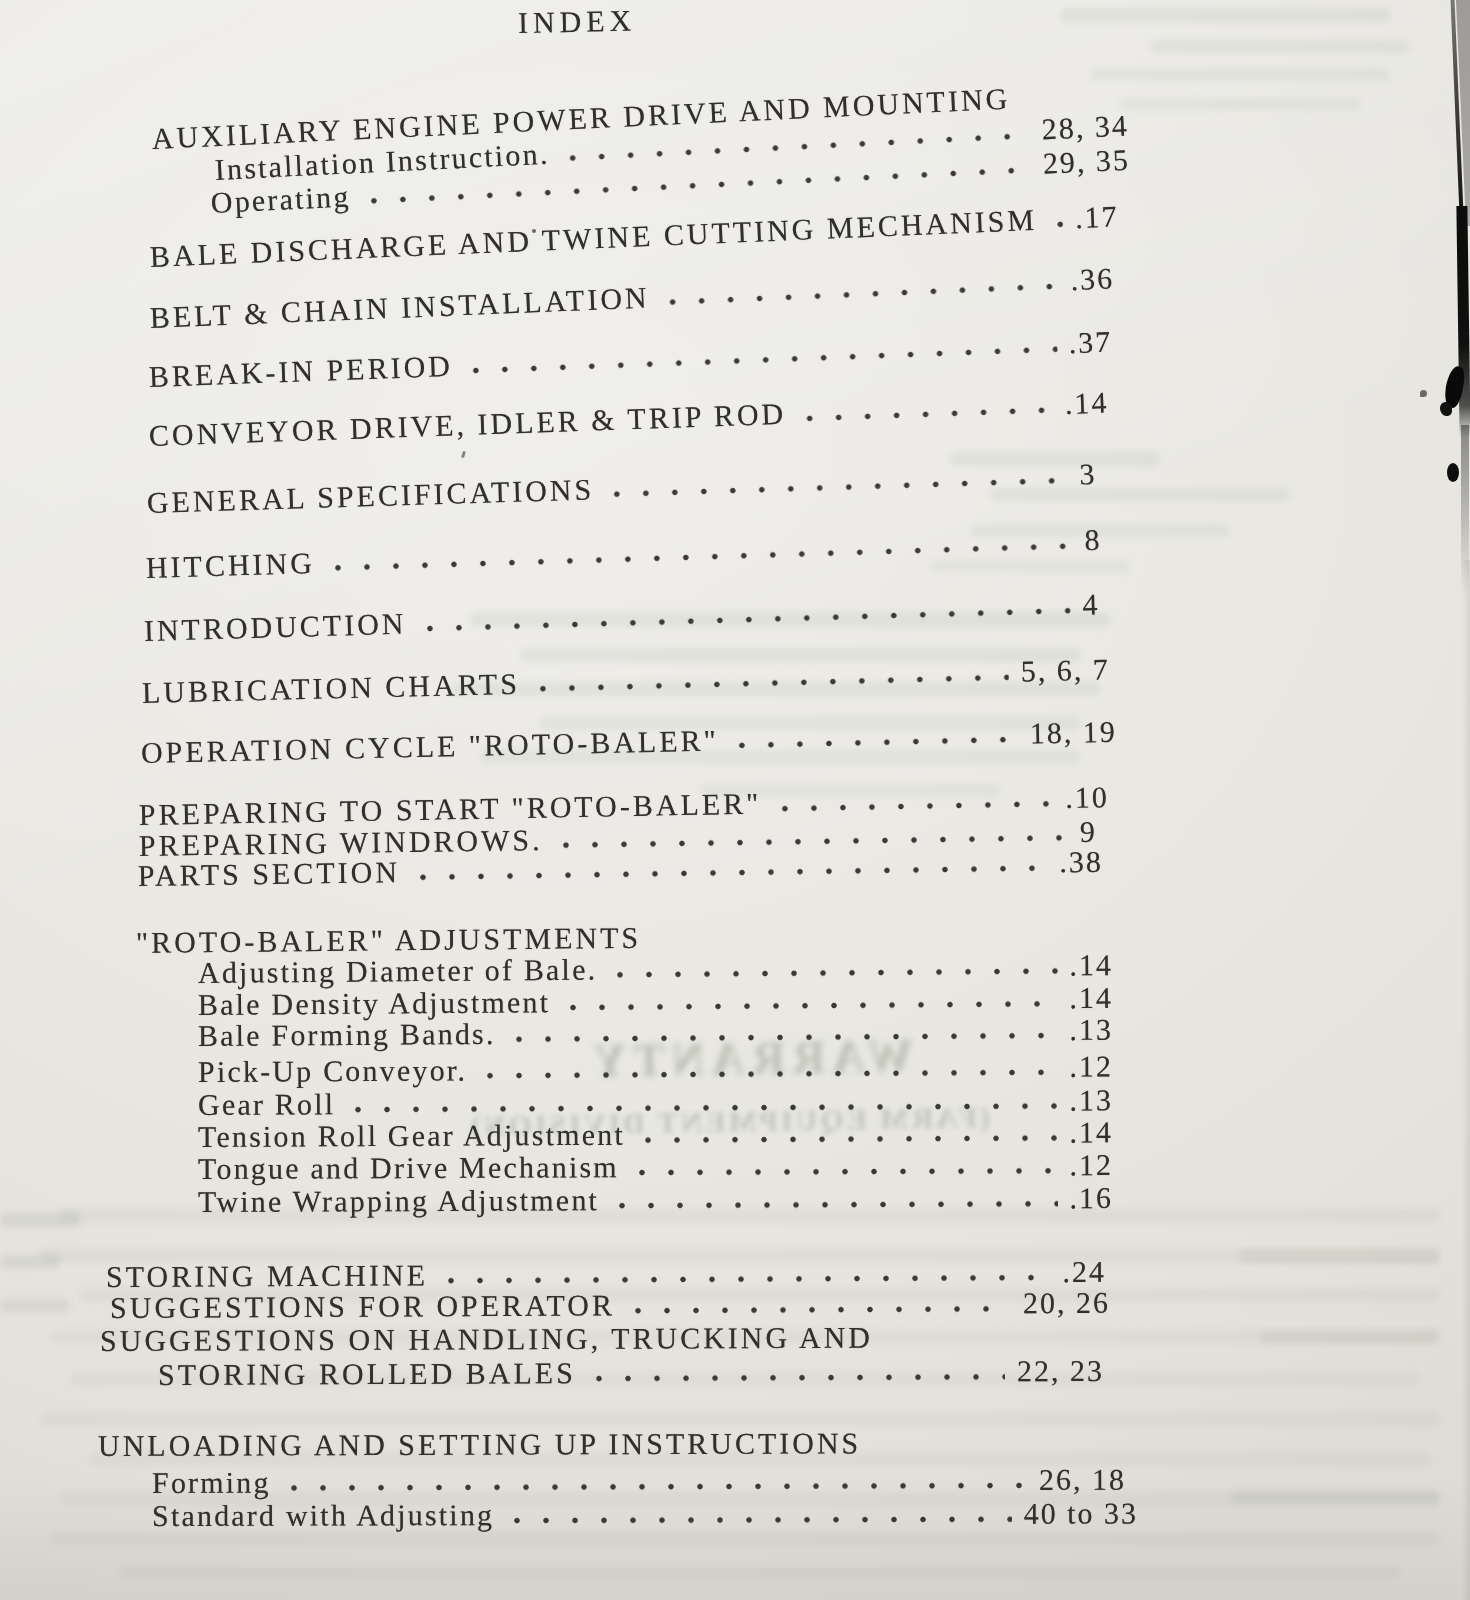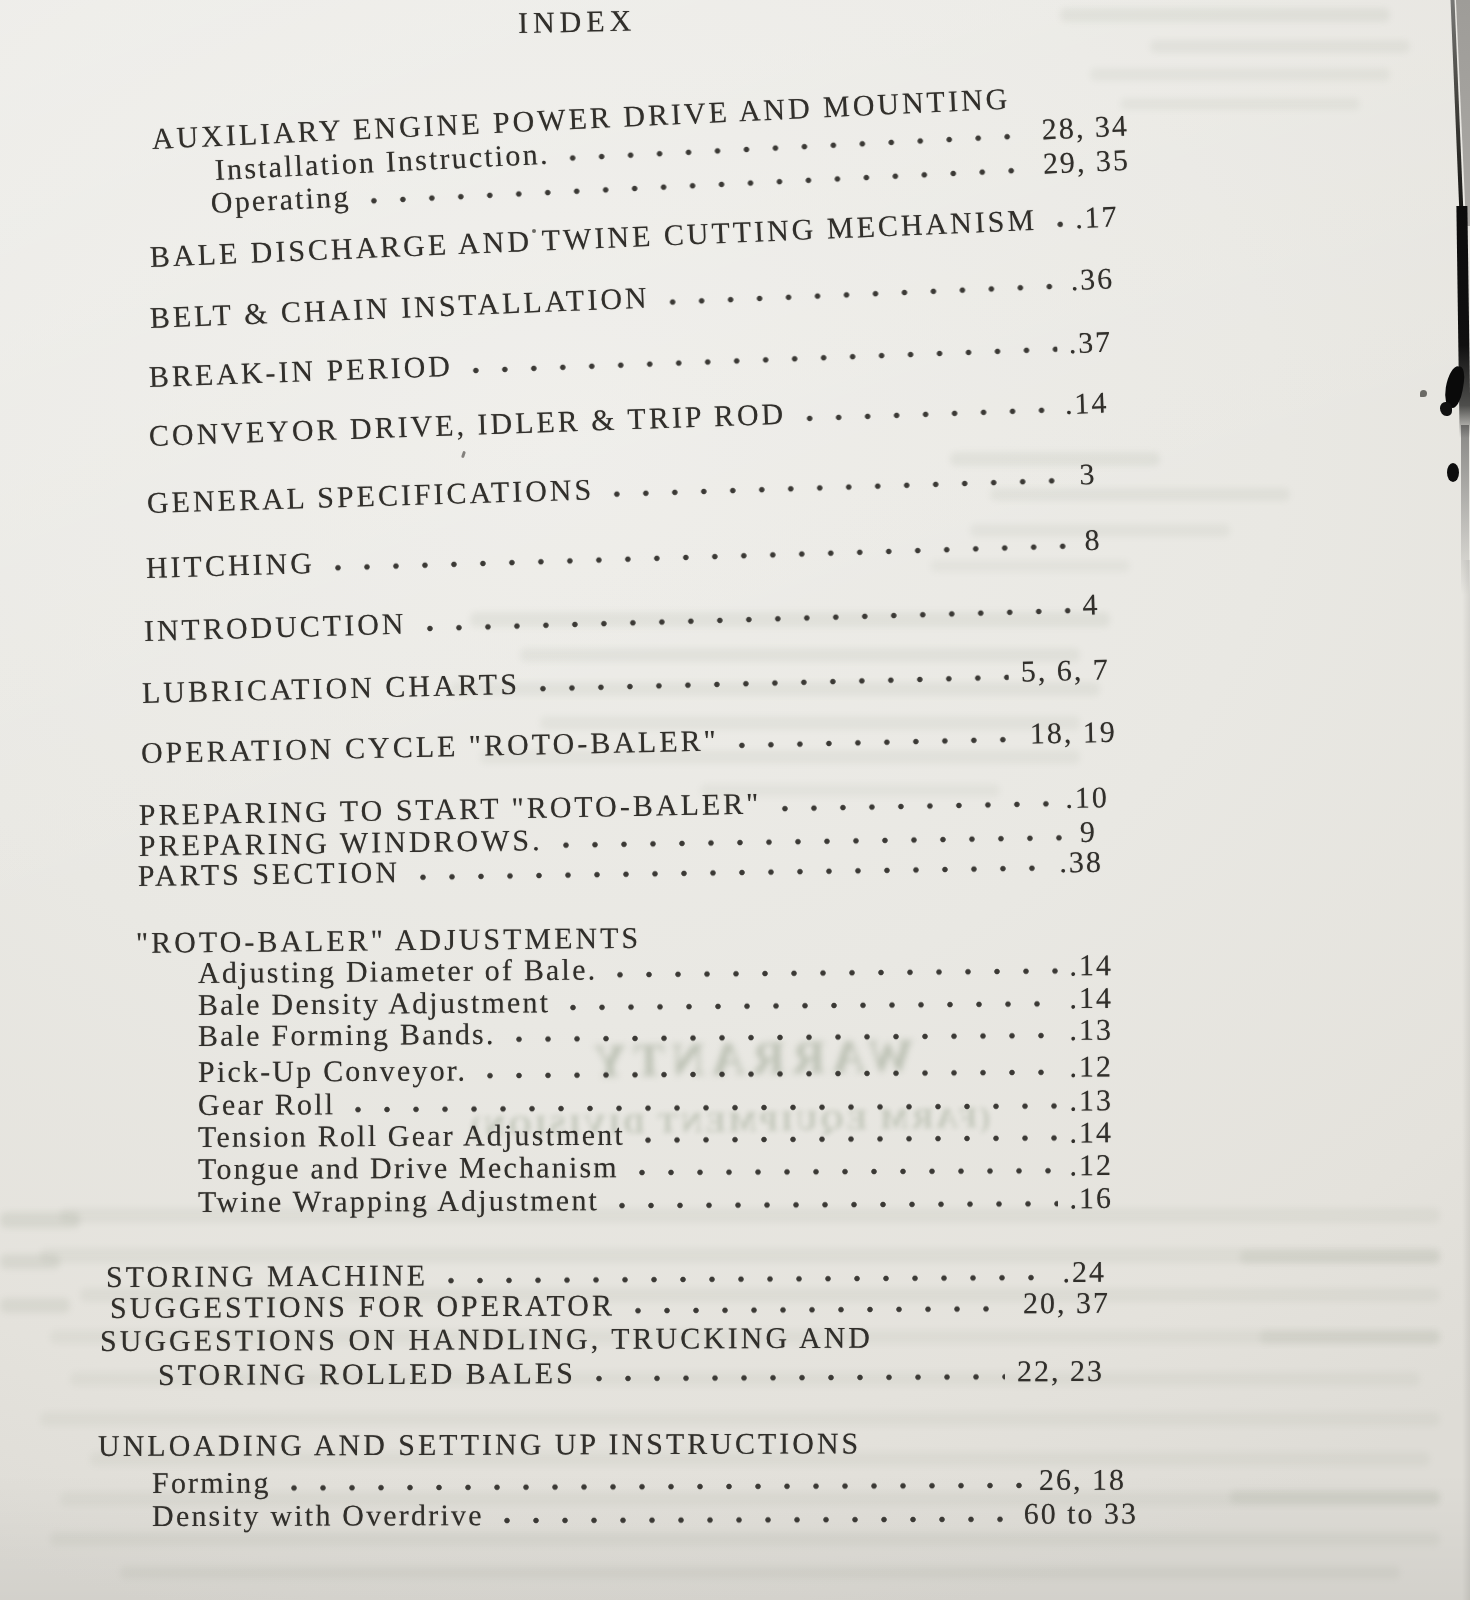--- a/index.html
+++ b/index.html
@@ -198,42 +198,42 @@
         <span class="pagenum">.16</span>
       </div>
       <div class="row main" style="top: 1260px; left: 106px; width: 1000px; --rot: -0.3deg;">
         <span class="label">STORING MACHINE</span>
         <span class="dots"></span>
         <span class="pagenum">.24</span>
       </div>
       <div class="row main" style="top: 1291px; left: 110px; width: 1000px; --rot: -0.3deg;">
         <span class="label">SUGGESTIONS FOR OPERATOR</span>
         <span class="dots"></span>
-        <span class="pagenum">20, 37</span>
+        <span class="pagenum">20, 26</span>
       </div>
       <div class="row heading" style="top: 1324px; left: 100px; --rot: -0.25deg;">
         <span class="label">SUGGESTIONS ON HANDLING, TRUCKING AND</span>
       </div>
       <div class="row main" style="top: 1358px; left: 158px; width: 946px; --rot: -0.25deg;">
         <span class="label">STORING ROLLED BALES</span>
         <span class="dots"></span>
         <span class="pagenum">22, 23</span>
       </div>
       <div class="row heading" style="top: 1429px; left: 98px; --rot: -0.2deg;">
         <span class="label">UNLOADING AND SETTING UP INSTRUCTIONS</span>
       </div>
       <div class="row sub" style="top: 1466px; left: 152px; width: 974px; --rot: -0.2deg;">
         <span class="label">Forming</span>
         <span class="dots"></span>
         <span class="pagenum">26, 18</span>
       </div>
       <div class="row sub" style="top: 1499px; left: 152px; width: 986px; --rot: -0.15deg;">
-        <span class="label">Density with Overdrive</span>
-        <span class="dots"></span>
-        <span class="pagenum">60 to 33</span>
+        <span class="label">Standard with Adjusting</span>
+        <span class="dots"></span>
+        <span class="pagenum">40 to 33</span>
       </div>
     </div>
 
   <div class="artifact" style="left:1452px;top:0;width:18px;height:226px;background:linear-gradient(to bottom,#9e9c98,#aaa8a4);clip-path:polygon(22% 0,100% 0,100% 100%,78% 100%);"></div>
   <div class="artifact" style="left:1455px;top:-4px;width:4px;height:222px;background:linear-gradient(to bottom,#7a7a78 0%,#45443f 45%,#121210 100%);transform:rotate(-2.4deg);"></div>
   <div class="artifact" style="left:1458px;top:206px;width:11px;height:232px;background:linear-gradient(to bottom,#0c0c0c 0%,#101010 60%,#4e4e4c 86%,rgba(90,90,90,0) 100%);transform:rotate(-.8deg);"></div>
   <div class="artifact" style="left:1461px;top:425px;width:8px;height:170px;background:linear-gradient(to bottom,rgba(40,40,40,.5),rgba(40,40,40,0));"></div>
   <div class="artifact" style="left:1462px;top:560px;width:8px;height:1040px;background:linear-gradient(to right,rgba(0,0,0,0),rgba(0,0,0,.08));"></div>
   <div class="artifact" style="left:1446px;top:366px;width:17px;height:42px;background:#0a0a0a;border-radius:60% 40% 50% 50%;transform:rotate(9deg);"></div>
   <div class="artifact" style="left:1440px;top:402px;width:12px;height:14px;background:#111;border-radius:50% 50% 40% 60%;"></div>

